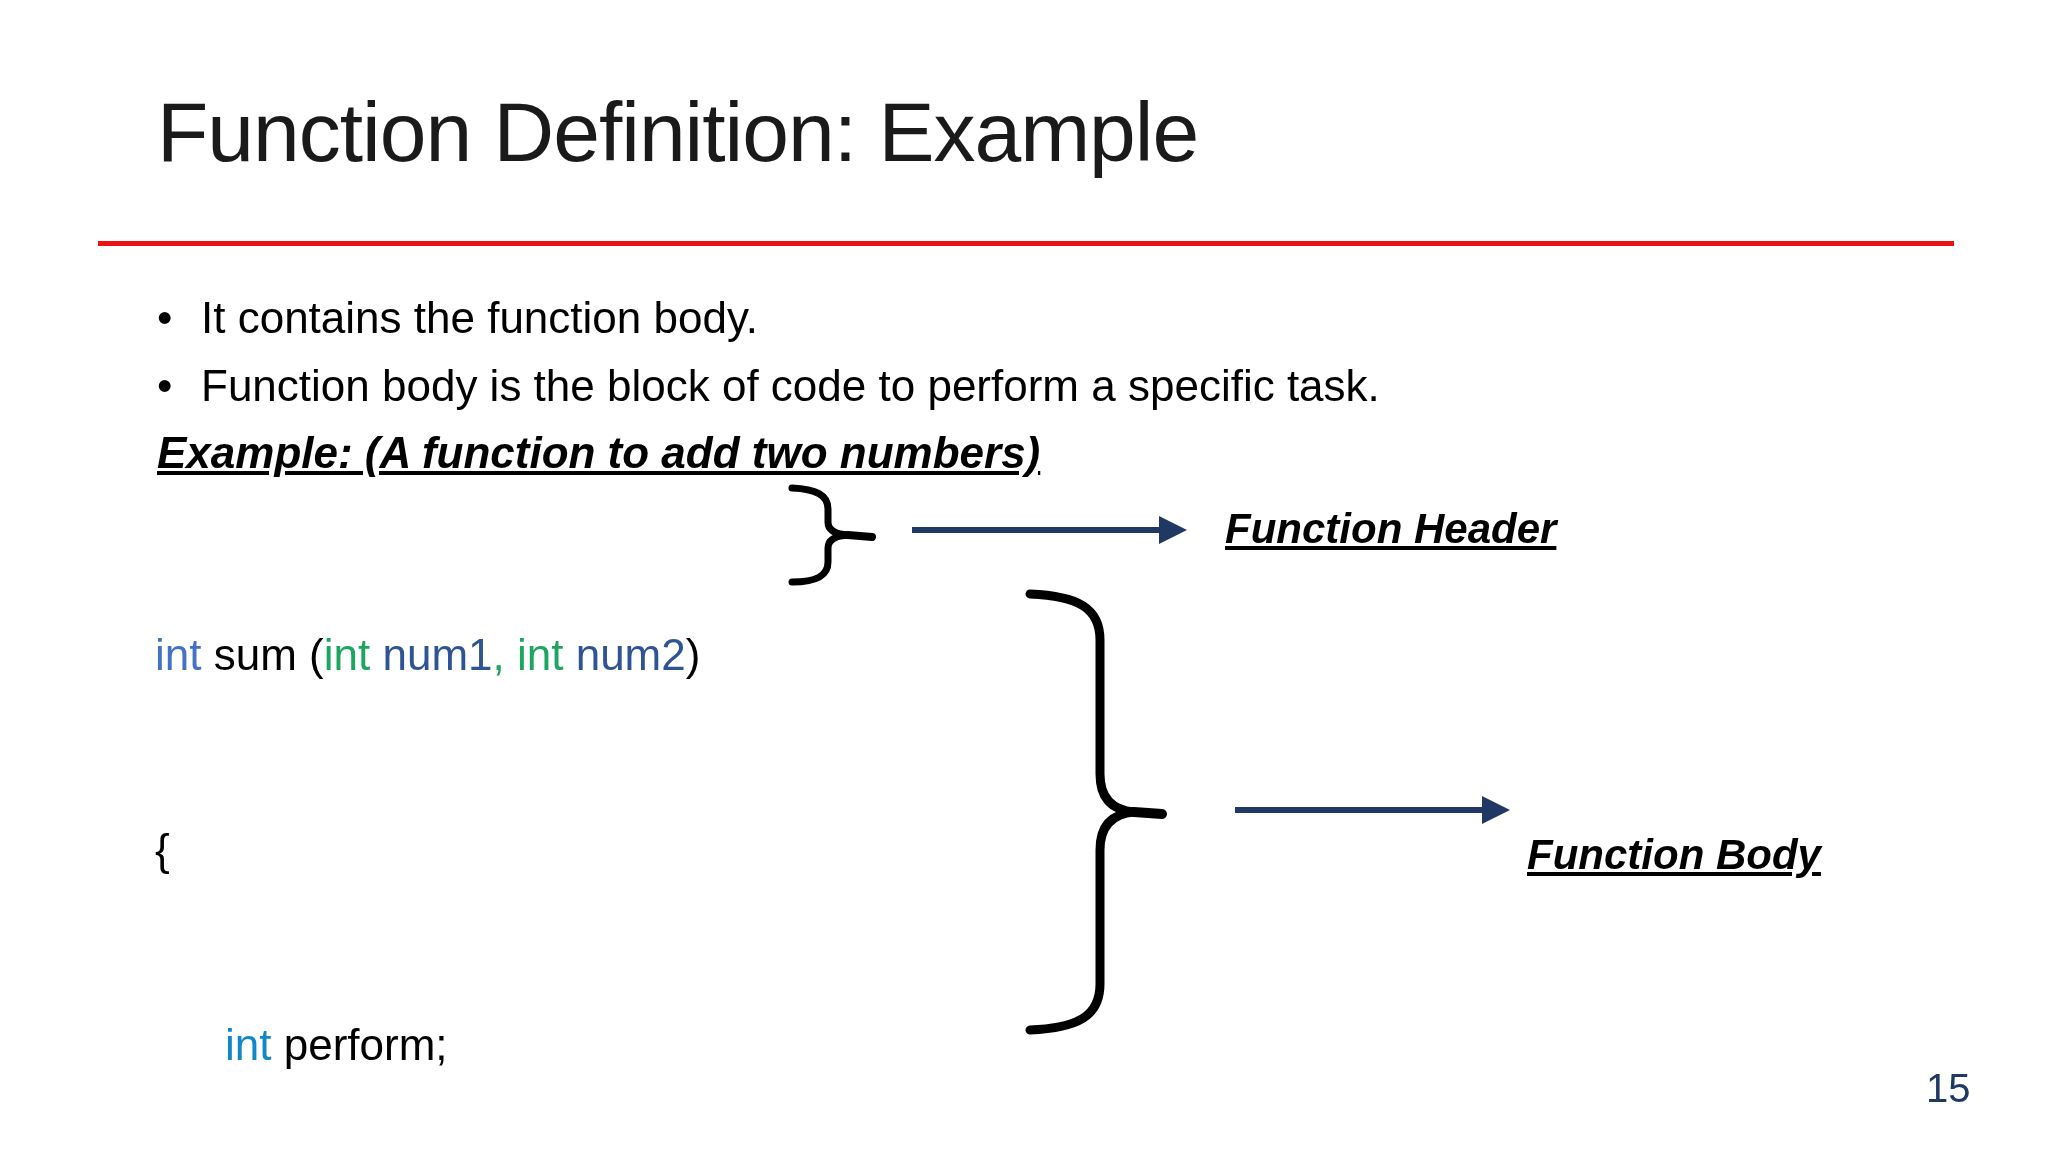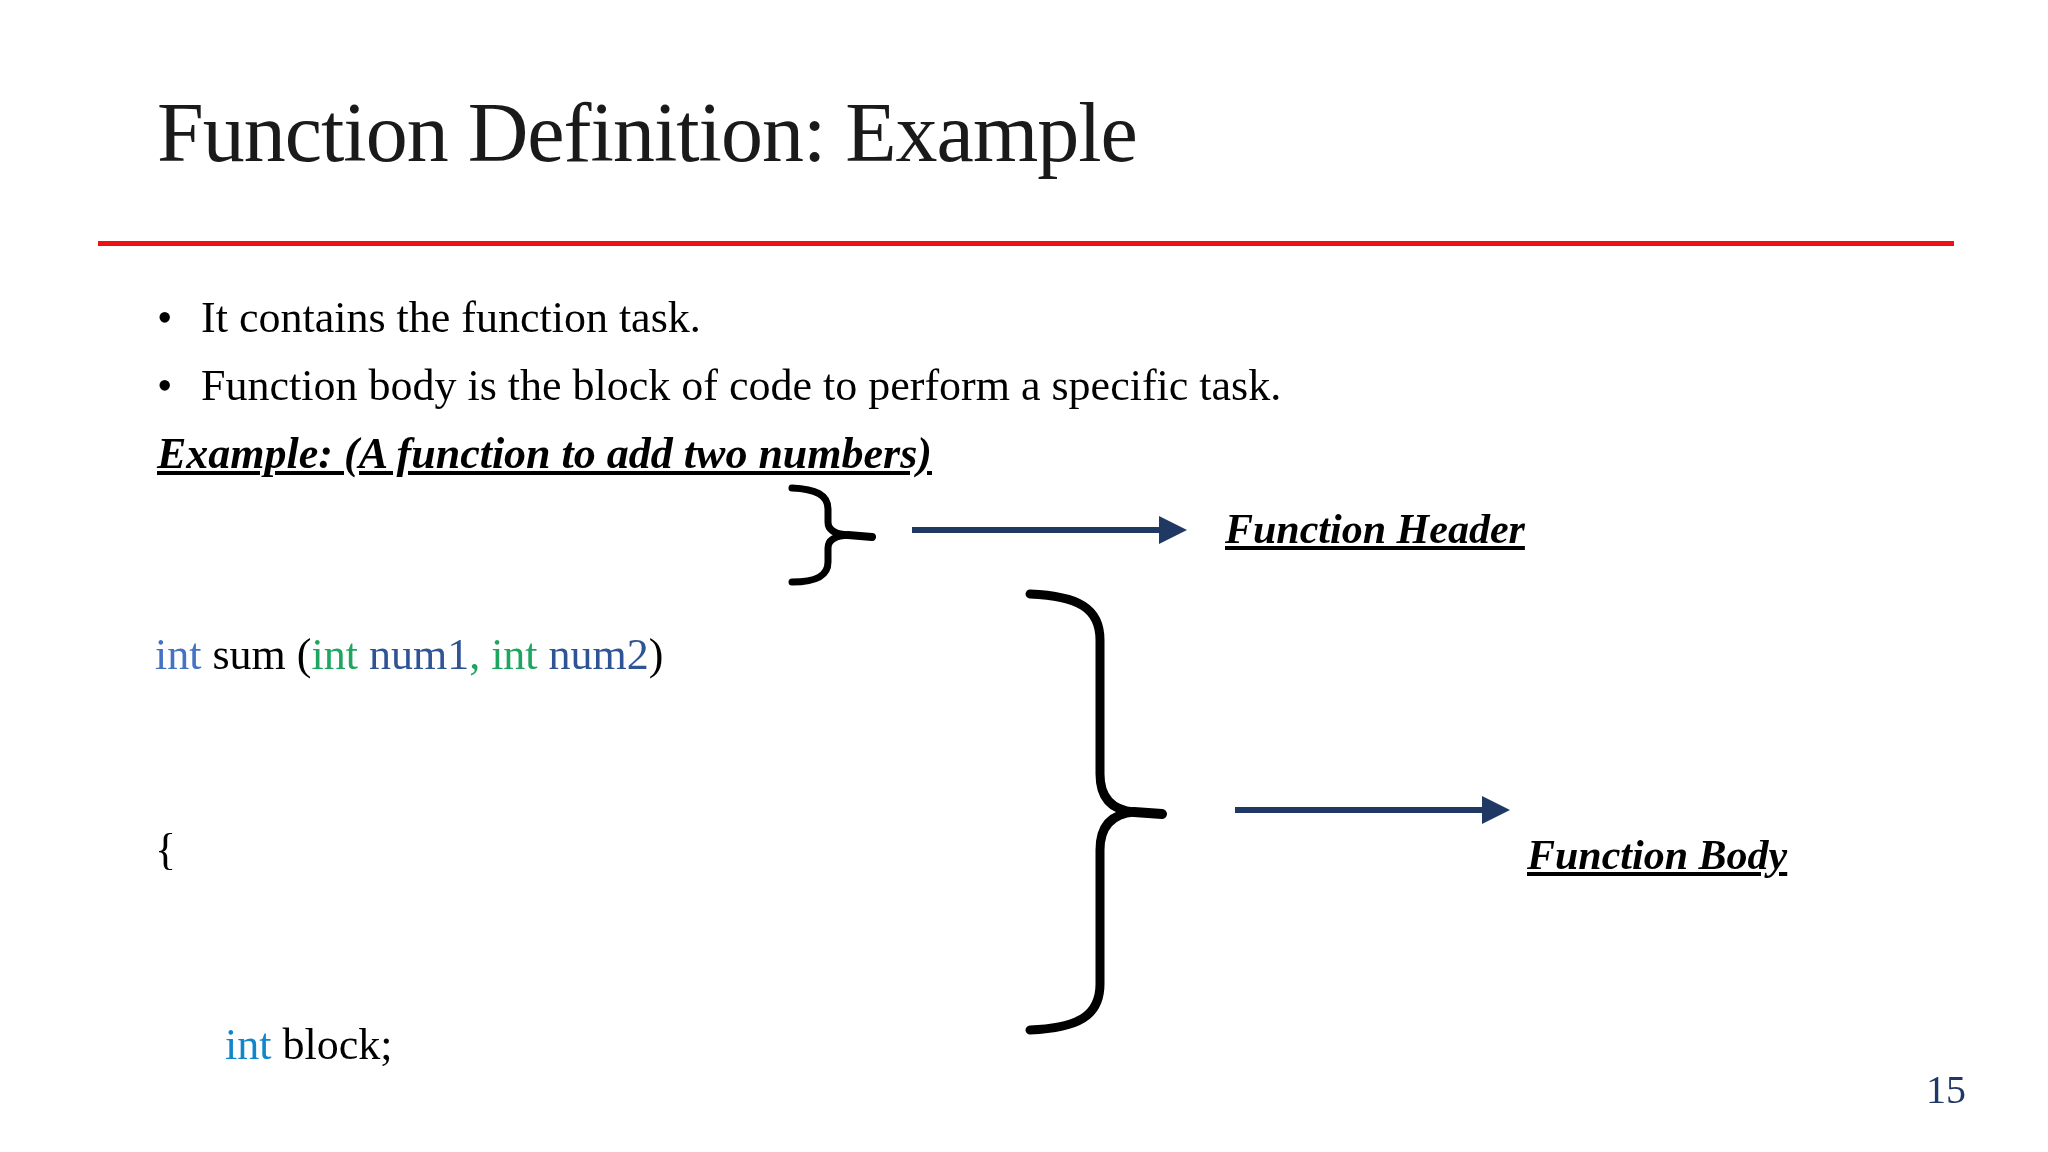--- a/index.html
+++ b/index.html
@@ -13,21 +13,21 @@
     --text-black: #000000;
   }
   * { margin: 0; padding: 0; box-sizing: border-box; }
   html, body { background: #ffffff; }
   .slide {
     position: relative;
     width: 2048px;
     height: 1152px;
     background: #ffffff;
     overflow: hidden;
-    font-family: Liberation Serif, serif;
+    font-family: Liberation Sans, sans-serif;
     color: var(--text-black);
   }
   .title {
     position: absolute;
     left: 157px;
     top: 84px;
     font-size: 84px;
     font-weight: 300;
     letter-spacing: -1px;
     color: #1a1a1a;
@@ -118,33 +118,33 @@
 <body>
 
 <div class="slide">
 
   <div class="title">Function Definition: Example</div>
 
   <div class="divider"></div>
 
   <div class="bullet-row bullet-1">
     <span class="marker">•</span>
-    <span>It contains the function task.</span>
+    <span>It contains the function body.</span>
   </div>
   <div class="bullet-row bullet-2">
     <span class="marker">•</span>
     <span>Function body is the block of code to perform a specific task.</span>
   </div>
 
   <div class="example-heading">Example:  (A function to add two numbers)</div>
 
   <div class="code">
     <div class="code-line"><span class="c-kwblue">int</span><span class="c-black"> sum (</span><span class="c-green">int</span><span class="c-black"> </span><span class="c-param">num1</span><span class="c-green">, int</span><span class="c-black"> </span><span class="c-param">num2</span><span class="c-black">)</span></div>
     <div class="code-line"><span class="c-black">{</span></div>
-    <div class="code-line indent-a"><span class="c-bright">int</span><span class="c-black"> block;</span></div>
+    <div class="code-line indent-a"><span class="c-bright">int</span><span class="c-black"> perform;</span></div>
     
     
     
     
     
     
   </div>
 
   <svg class="brace-svg brace-small" width="90" height="102" viewBox="0 0 90 102" fill="none">
     <path d="M 6 4 C 30 5, 42 11, 42 25 L 42 38 C 42 45, 47 50, 62 51 C 47 52, 42 57, 42 64 L 42 78 C 42 92, 30 98, 6 98" stroke="#000000" stroke-width="7" stroke-linecap="round" fill="none"></path>

